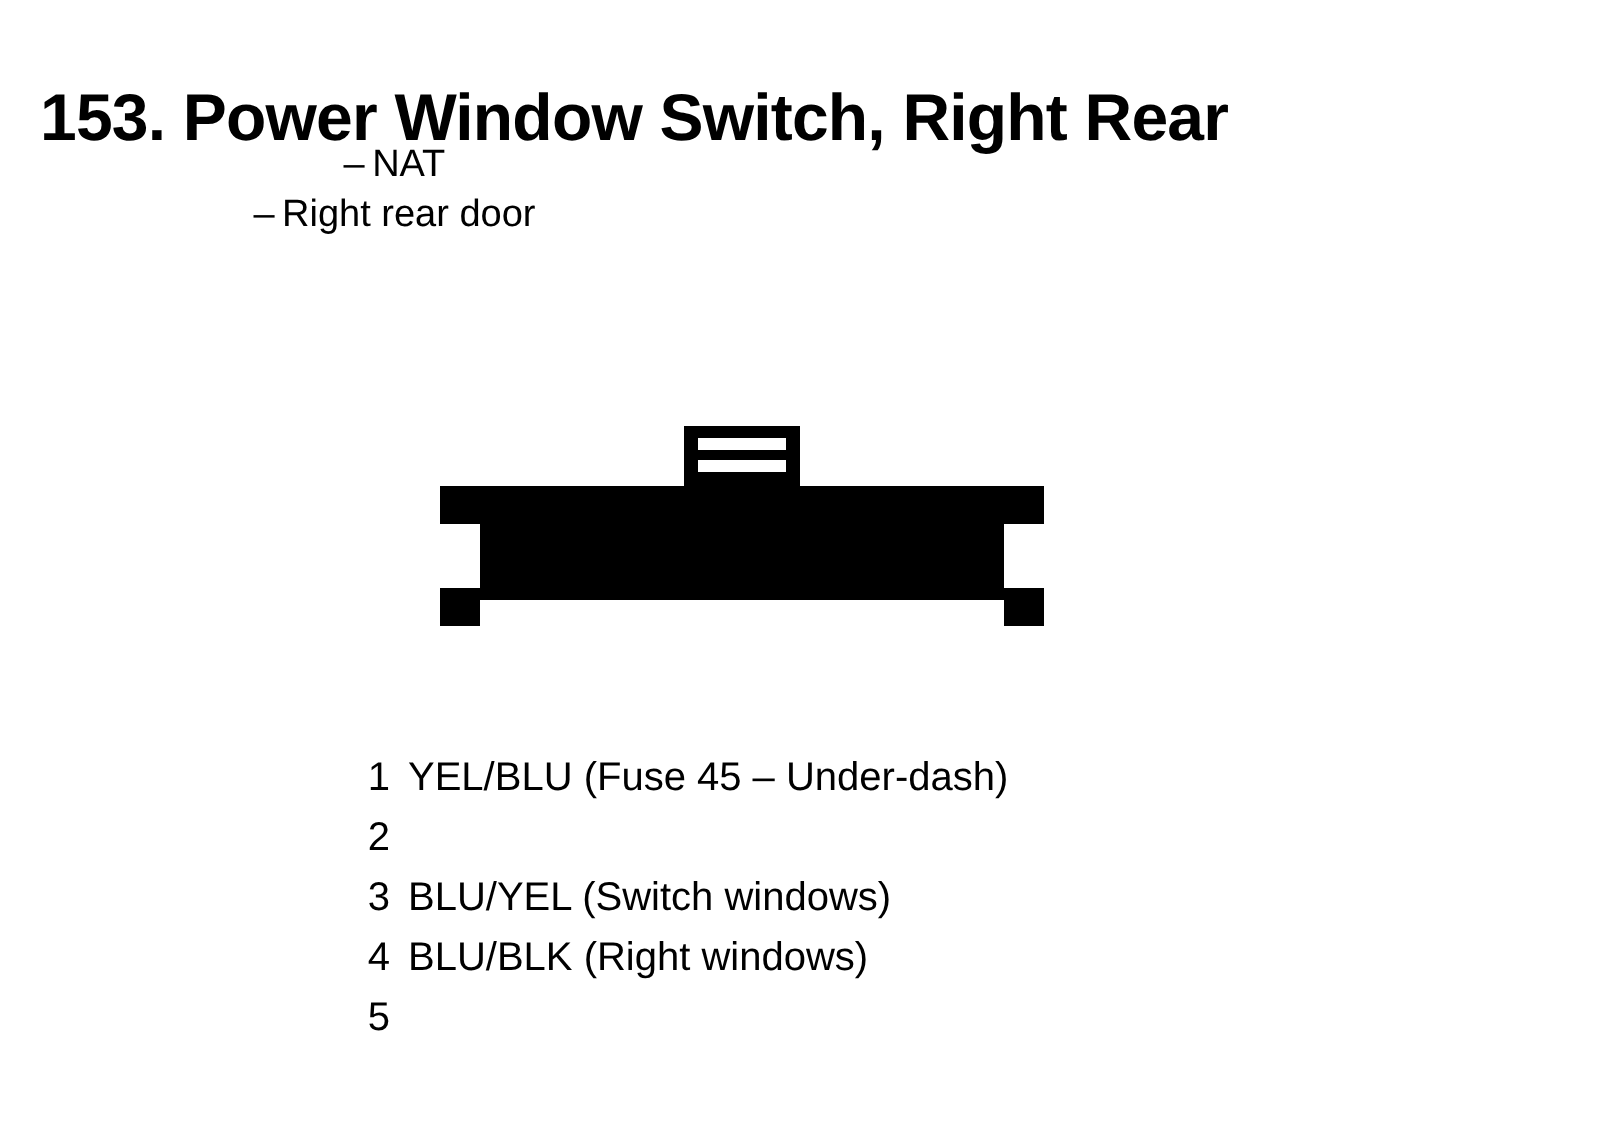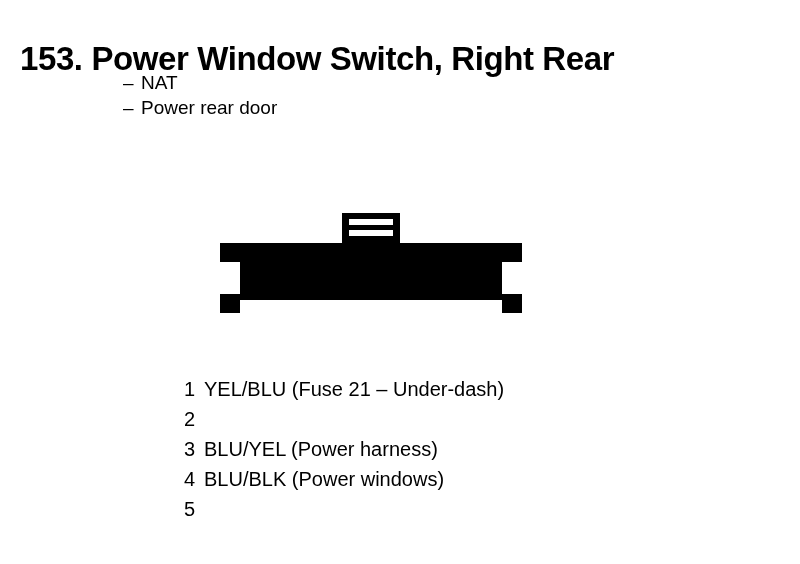--- a/index.html
+++ b/index.html
@@ -31,20 +31,21 @@
   }
 
   
   #descriptor-list {
     position: absolute;
     left: 123px;
     top: 70px;
     list-style: none;
     margin: 0;
     padding: 0;
+    text-align: center;
   }
   #descriptor-list li {
     font-size: 19px;
     line-height: 25px;
     white-space: nowrap;
   }
   #descriptor-list .dash {
     display: inline-block;
     width: 18px;
   }
@@ -95,21 +96,21 @@
 </head>
 <body>
 
 <h1 id="page-title">153. Power Window Switch, Right Rear</h1>
 
 <ul id="descriptor-list">
   <li>
     <span class="dash">–</span><span>NAT</span>
   </li>
   <li>
-    <span class="dash">–</span><span>Power rear door</span>
+    <span class="dash">–</span><span>Right rear door</span>
   </li>
 </ul>
 
 <div id="connector-diagram">
   <svg width="340" height="130" viewBox="0 0 340 130" xmlns="http://www.w3.org/2000/svg">
 
     <g>
       <rect x="142" y="13" width="58" height="32" fill="#000000"></rect>
       <rect x="149" y="19" width="44" height="6" fill="#ffffff"></rect>
       <rect x="149" y="30" width="44" height="6" fill="#ffffff"></rect>
@@ -152,29 +153,29 @@
     <text class="cavity-number" x="114" y="78">2</text>
     <text class="cavity-number" x="170" y="78">3</text>
     <text class="cavity-number" x="226" y="78">4</text>
     <text class="cavity-number" x="280" y="78">5</text>
   </svg>
 </div>
 
 <div id="pin-legend">
   <div class="legend-row">
     <span class="legend-num">1</span>
-    <span class="legend-desc">YEL/BLU (Fuse 21 – Under-dash)</span>
+    <span class="legend-desc">YEL/BLU (Fuse 45 – Under-dash)</span>
   </div>
   <div class="legend-row">
     <span class="legend-num">2</span>
   </div>
   <div class="legend-row">
     <span class="legend-num">3</span>
-    <span class="legend-desc">BLU/YEL (Power harness)</span>
+    <span class="legend-desc">BLU/YEL (Switch windows)</span>
   </div>
   <div class="legend-row">
     <span class="legend-num">4</span>
-    <span class="legend-desc">BLU/BLK (Power windows)</span>
+    <span class="legend-desc">BLU/BLK (Right windows)</span>
   </div>
   <div class="legend-row">
     <span class="legend-num">5</span>
   </div>
 </div>
 
 </body></html>

